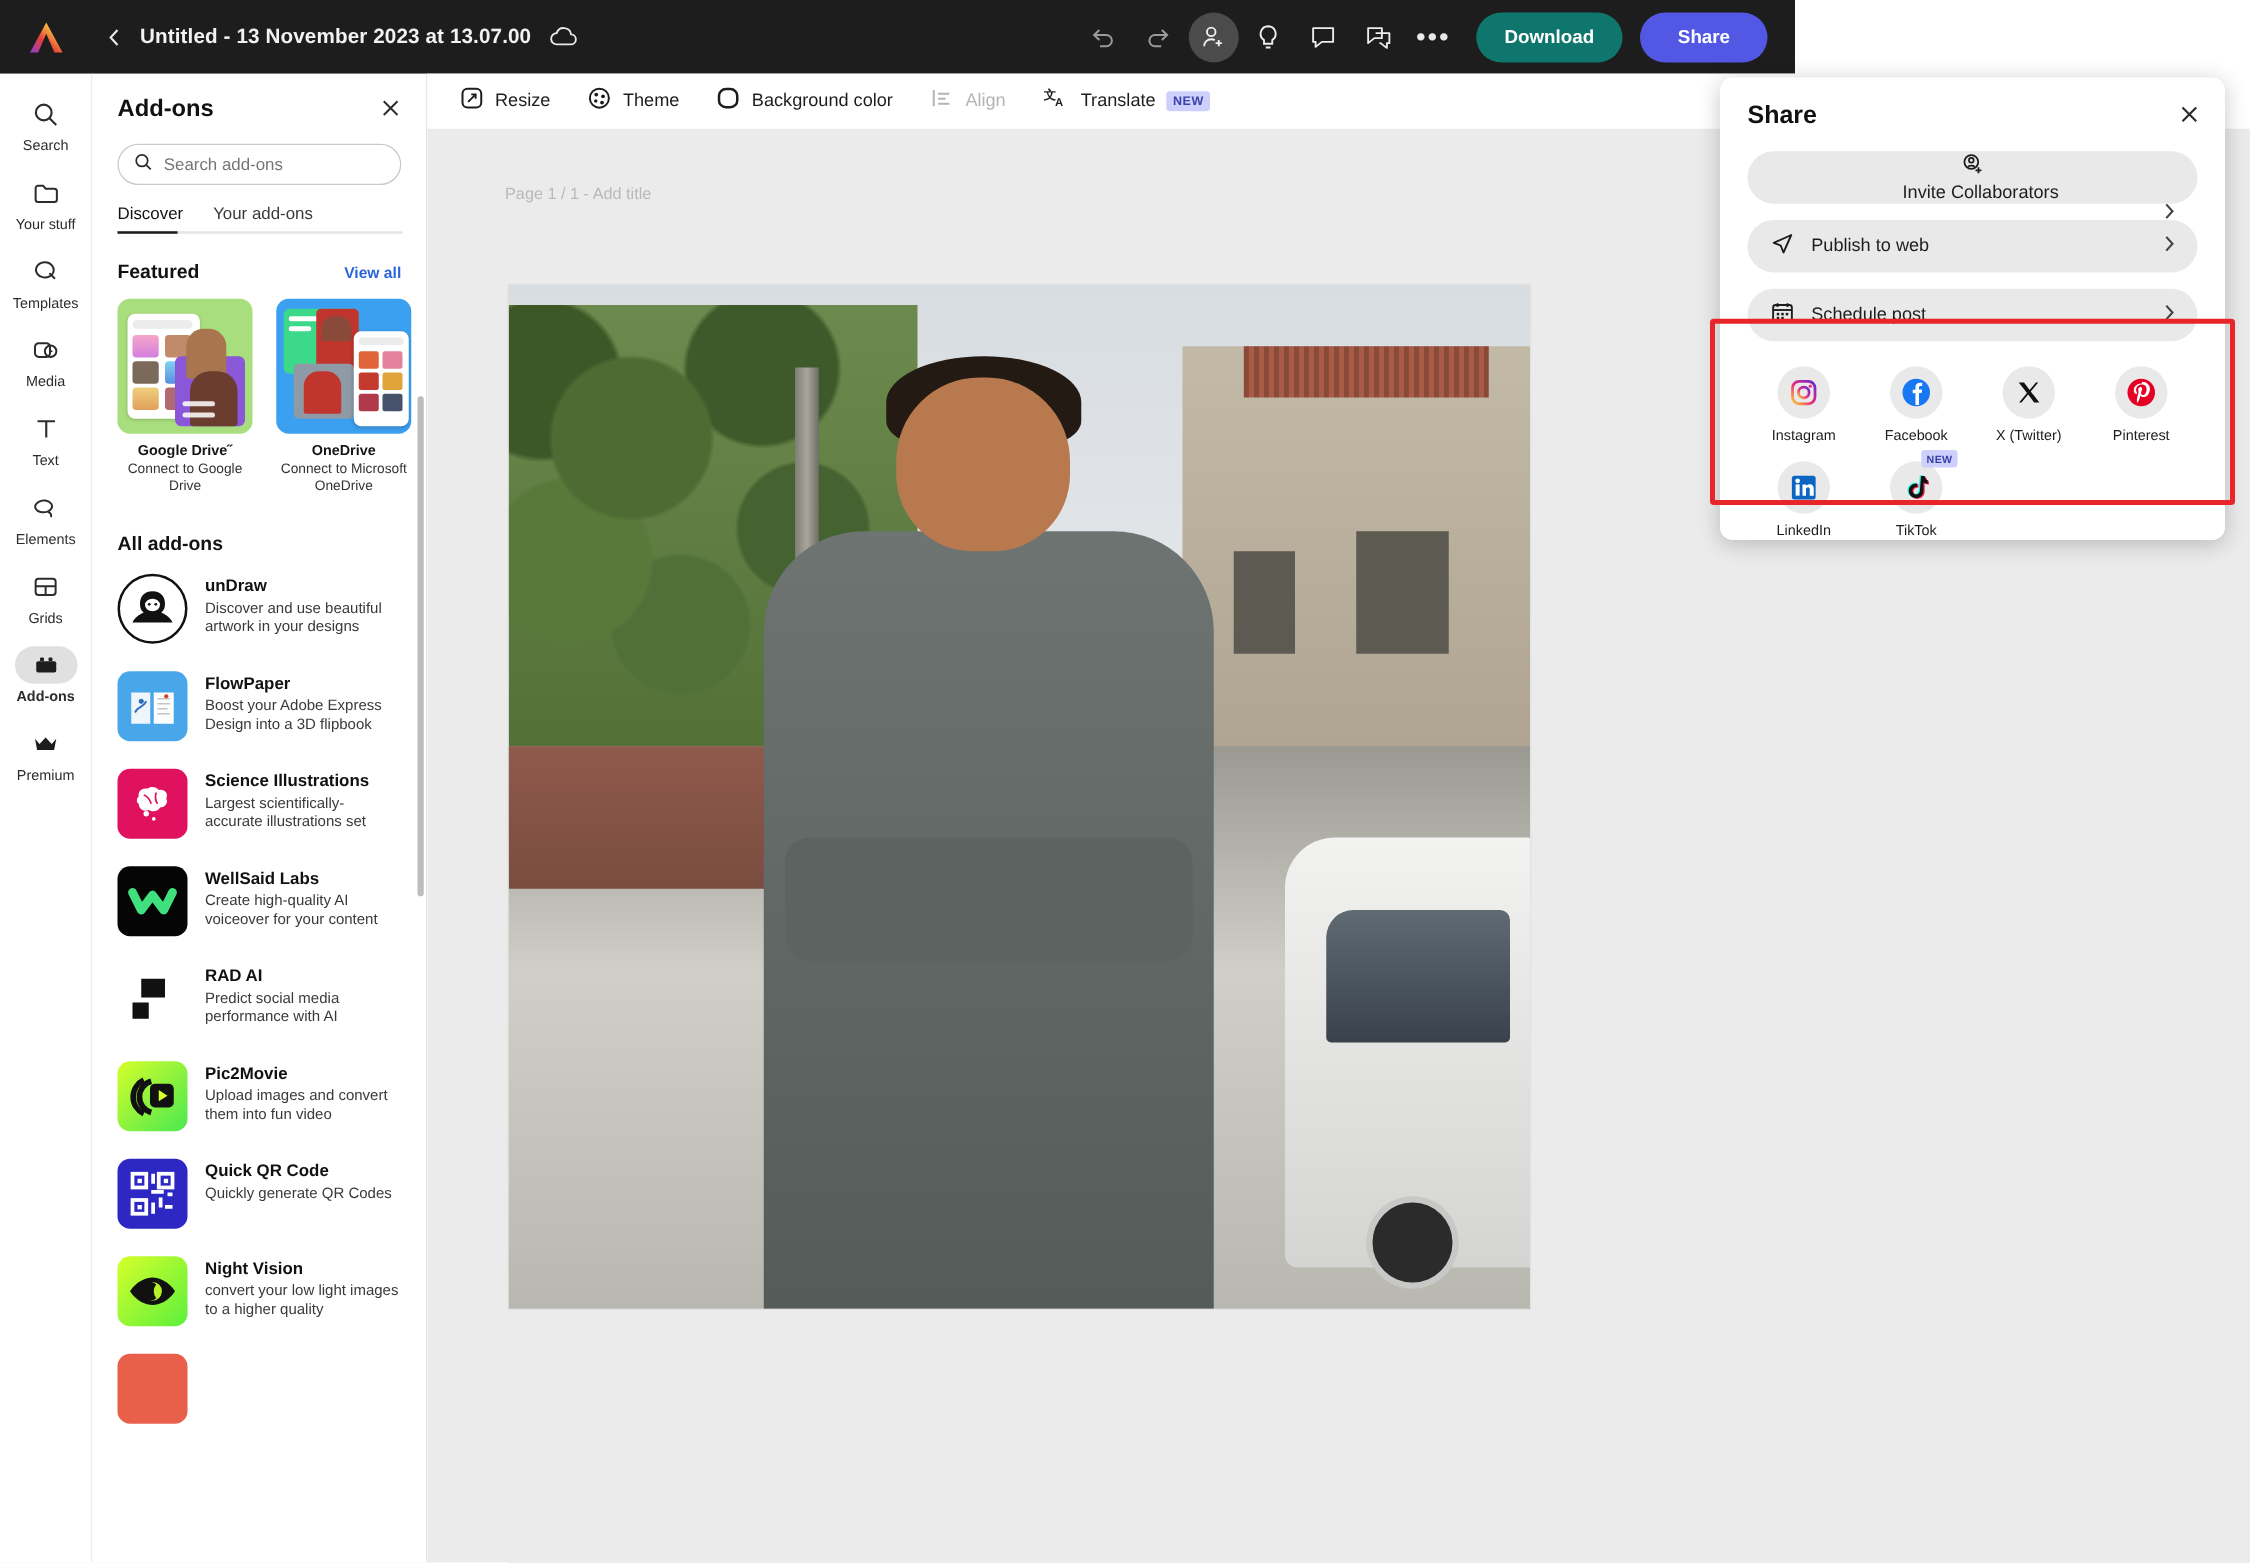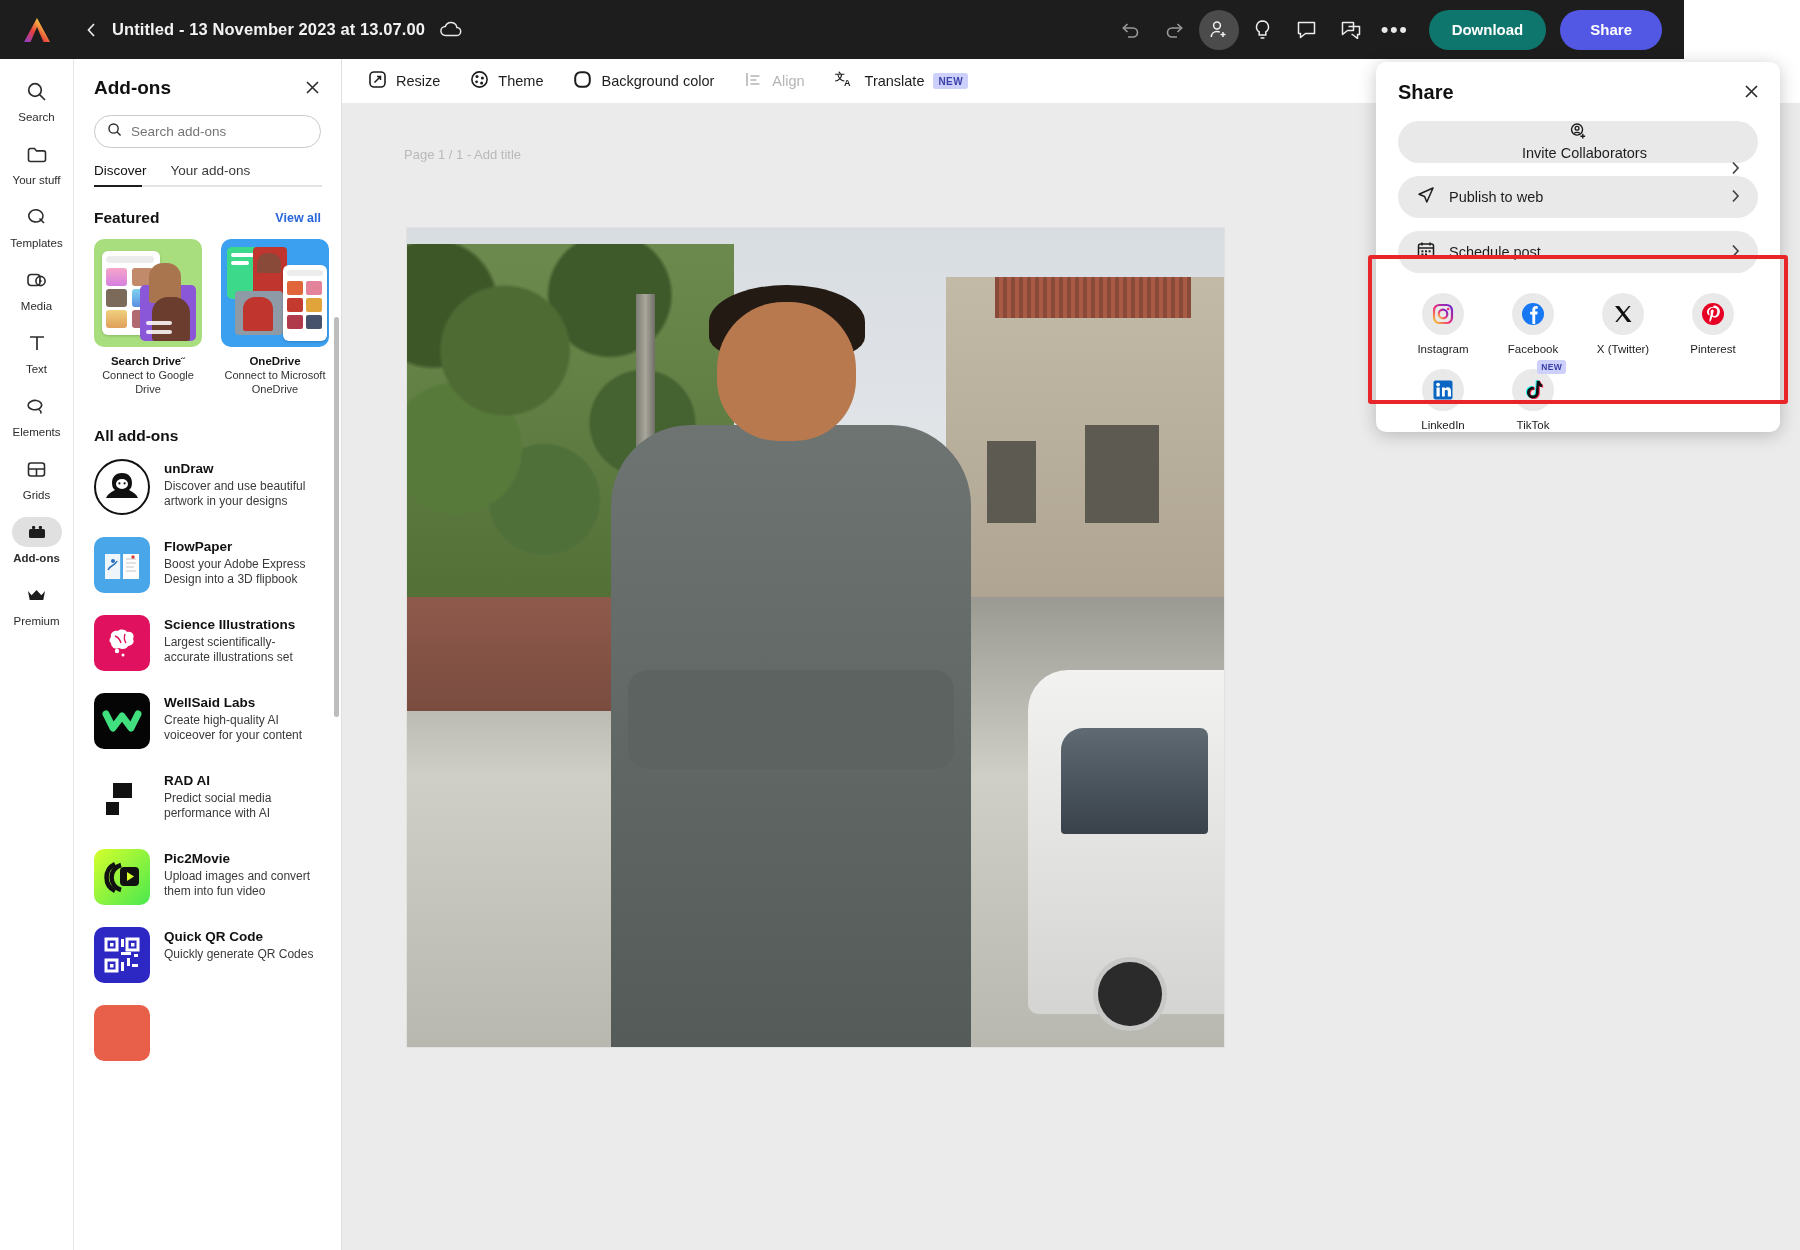--- a/index.html
+++ b/index.html
@@ -6,21 +6,21 @@
   html, body {
     width: 1800px; height: 1250px;
     font-family: "Liberation Sans", sans-serif;
     background: #ffffff;
     overflow: hidden;
   }
   #app { position: relative; width: 1800px; height: 1250px; }
 
   
   .topbar {
-    position: absolute; left: 0; top: 0; width: 1684px; height: 59px;
+    position: absolute; left: 0; top: 0; width: 1436px; height: 59px;
     background: #1d1d1d; display: flex; align-items: center;
   }
   .logo-wrap { width: 74px; display: flex; align-items: center; justify-content: center; }
   .back-chevron { width: 34px; display:flex; align-items:center; justify-content:center; cursor:pointer; }
   .doc-title {
     color: #f2f2f2; font-size: 16.5px; font-weight: bold; letter-spacing: .1px;
     margin-left: 4px; white-space: nowrap;
   }
   .cloud-icon { margin-left: 14px; display:flex; align-items:center; }
   .topbar-right {
@@ -431,21 +431,21 @@
             <div style="position:absolute;left:12px;top:50px;width:21px;height:18px;background:#7b6a5a;border-radius:3px;"></div>
             <div style="position:absolute;left:38px;top:50px;width:21px;height:18px;background:linear-gradient(#7fd3f0,#5a8ee0);border-radius:3px;"></div>
             <div style="position:absolute;left:12px;top:71px;width:21px;height:18px;background:linear-gradient(#f0d07f,#e0a05a);border-radius:3px;"></div>
             <div style="position:absolute;left:38px;top:71px;width:21px;height:18px;background:#b06a70;border-radius:3px;"></div>
             <div style="position:absolute;left:46px;top:46px;width:56px;height:56px;background:#8a57d8;border-radius:5px;"></div>
             <div style="position:absolute;left:55px;top:24px;width:32px;height:40px;background:#a9754f;border-radius:14px 14px 3px 3px;"></div>
             <div style="position:absolute;left:58px;top:58px;width:38px;height:44px;background:#6b3d2e;border-radius:16px 16px 3px 3px;"></div>
             <div style="position:absolute;left:52px;top:82px;width:26px;height:4px;background:#fff;border-radius:3px;opacity:.85;"></div>
             <div style="position:absolute;left:52px;top:91px;width:26px;height:4px;background:#fff;border-radius:3px;opacity:.85;"></div>
           </div>
-          <div class="feat-name">Search Drive˝</div>
+          <div class="feat-name">Google Drive˝</div>
           <div class="feat-desc">Connect to Google Drive</div>
         </div>
 
         <div class="feat-card">
           <div class="feat-thumb" style="background:#3ca0f0;">
             <div style="position:absolute;left:6px;top:8px;width:60px;height:52px;background:#3cd98a;border-radius:5px;"></div>
             <div style="position:absolute;left:10px;top:14px;width:24px;height:4px;background:#fff;border-radius:3px;"></div>
             <div style="position:absolute;left:10px;top:22px;width:18px;height:4px;background:#fff;border-radius:3px;"></div>
             <div style="position:absolute;left:32px;top:8px;width:34px;height:48px;background:#c0352e;border-radius:4px;"></div>
             <div style="position:absolute;left:36px;top:14px;width:24px;height:20px;background:#8a4a3a;border-radius:10px 10px 2px 2px;"></div>
@@ -577,20 +577,33 @@
                 <rect x="20" y="28" width="3" height="9"></rect>
             </g>
           </svg>
         </div>
         <div class="addon-txt">
           <div class="addon-name">Quick QR Code</div>
           <div class="addon-desc">Quickly generate QR Codes</div>
         </div>
       </div>
 
+      <div class="addon-row">
+        <div class="addon-ico" style="background:linear-gradient(135deg,#d6ff2b,#5bf03c);">
+          <svg width="42" height="30" viewBox="0 0 42 30">
+            <path d="M3 15c5-8 13-11 18-11s13 3 18 11c-5 8-13 11-18 11S8 23 3 15z" fill="#111"></path>
+            <circle cx="21" cy="15" r="7.5" fill="#b9f028"></circle>
+            <path d="M24 9.5a7.5 7.5 0 1 0 0 11 8.5 8.5 0 0 1 0-11z" fill="#111"></path>
+          </svg>
+        </div>
+        <div class="addon-txt">
+          <div class="addon-name">Night Vision</div>
+          <div class="addon-desc">convert your low light images to a higher quality</div>
+        </div>
+      </div>
 
       <div class="addon-row">
         <div class="addon-ico" style="background:#e8604a;"></div>
       </div>
 
       <div class="panel-sb"></div>
     </div>
   </div>
 
   <div class="canvas-wrap">

